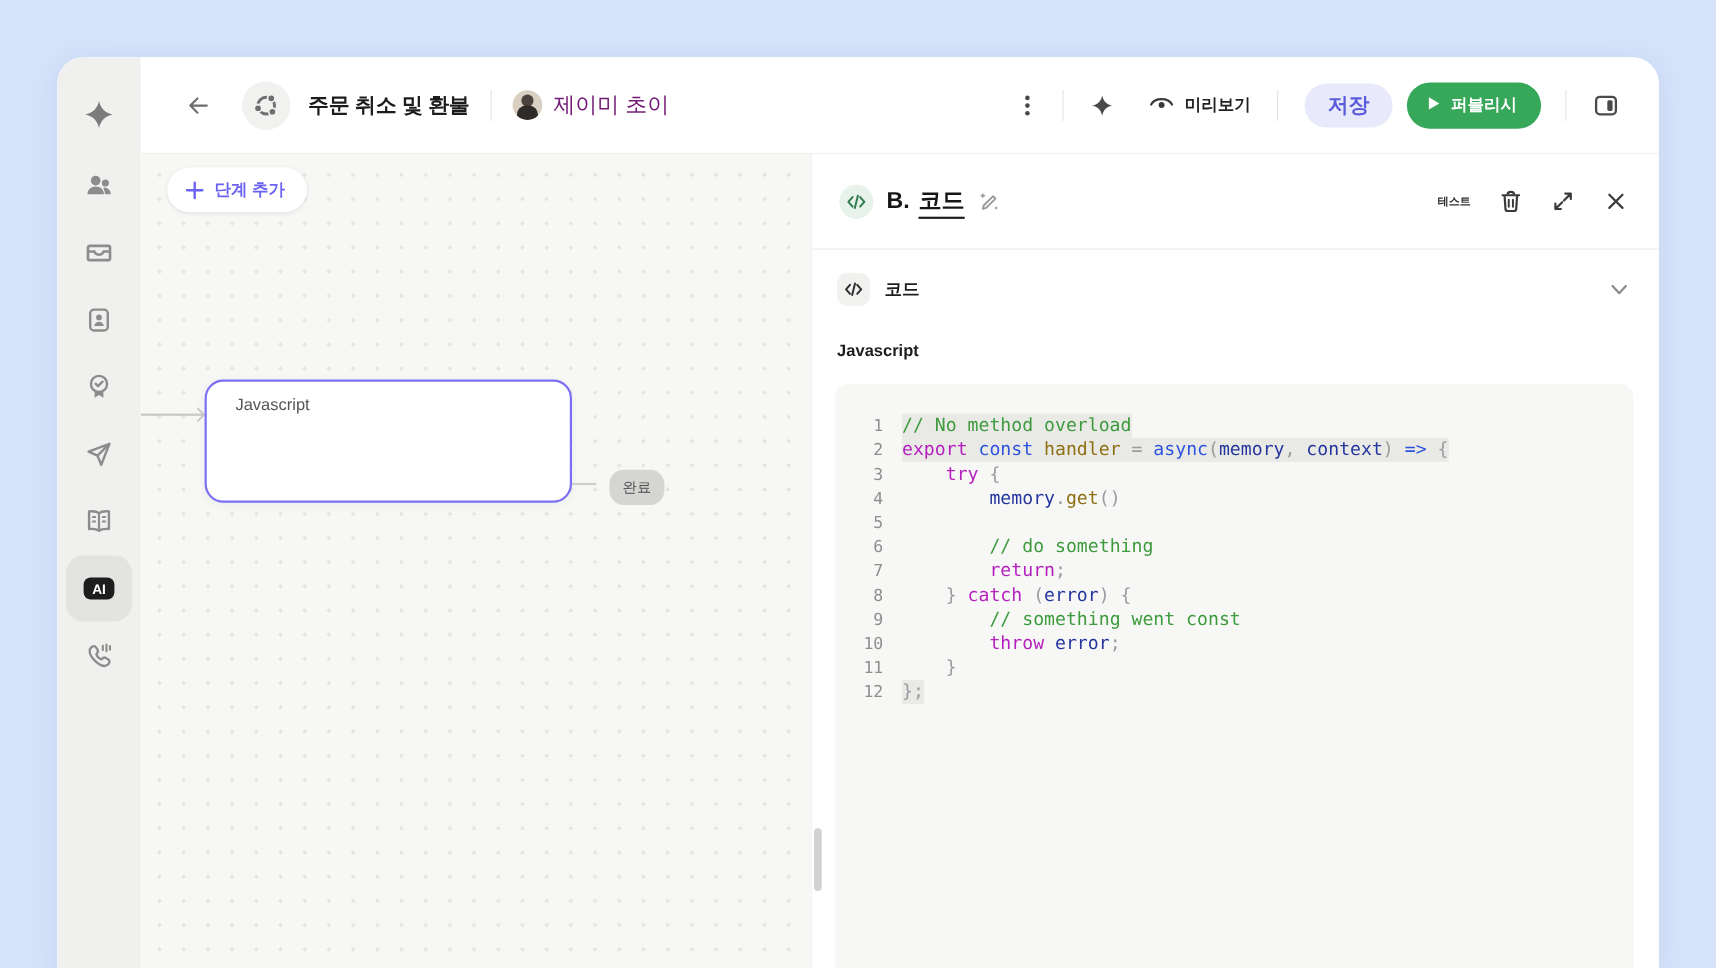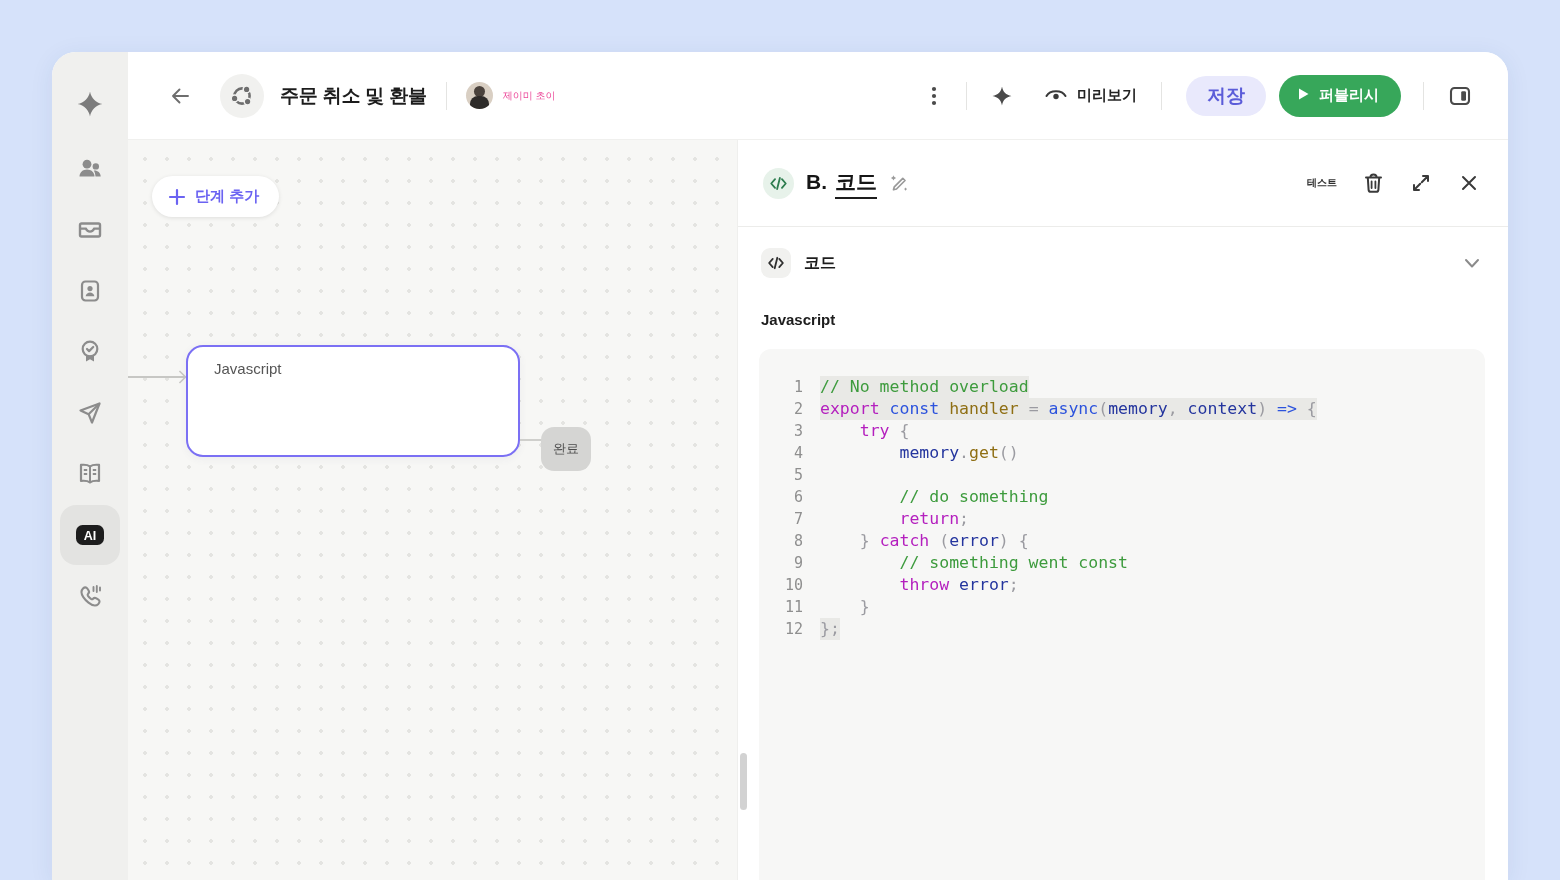--- a/index.html
+++ b/index.html
@@ -28,55 +28,55 @@
     padding:0 34px 0 38px;border-bottom:1px solid #f0f0ee;flex-shrink:0;}
   .tb-left{display:flex;align-items:center;gap:0;}
   .back-btn{width:28px;height:28px;display:flex;align-items:center;justify-content:center;cursor:pointer;}
   .wf-icon{width:44px;height:44px;border-radius:50%;background:#f1f1ef;display:flex;
     align-items:center;justify-content:center;margin-left:26px;}
   .wf-title{font-size:19px;font-weight:700;color:#1c1c1c;margin-left:16px;letter-spacing:-.2px;}
   .v-div{width:1px;height:28px;background:#e4e4e2;margin:0 19px;}
   .avatar{width:27px;height:27px;border-radius:50%;background:#d9cfc3;position:relative;overflow:hidden;flex-shrink:0;}
   .avatar::before{content:"";position:absolute;left:8px;top:4px;width:11px;height:11px;border-radius:50%;background:#4a423c;}
   .avatar::after{content:"";position:absolute;left:4px;top:14px;width:19px;height:14px;border-radius:8px 8px 0 0;background:#2e2b29;}
-  .author{font-size:10px;color:#ec4899;margin-left:10px;}
+  .author{font-size:20px;color:#701a75;margin-left:10px;}
   .tb-right{margin-left:auto;display:flex;align-items:center;}
   .kebab{width:26px;height:26px;display:flex;align-items:center;justify-content:center;cursor:pointer;}
   .tb-star{margin:0 4px;display:flex;align-items:center;cursor:pointer;}
   .preview{display:flex;align-items:center;gap:9px;margin-left:26px;cursor:pointer;}
   .preview-label{font-size:15px;font-weight:600;color:#222;}
   .btn-save{height:40px;padding:0 21px;border:none;border-radius:20px;background:#e9e9fc;
     color:#5b5cd9;font-size:19px;font-weight:600;cursor:pointer;font-family:inherit;}
   .btn-publish{height:42px;padding:0 22px 0 17px;border:none;border-radius:21px;background:#37a75a;
     color:#fff;font-size:15px;font-weight:600;display:flex;align-items:center;gap:9px;
     cursor:pointer;margin-left:13px;font-family:inherit;}
   .panel-toggle{width:28px;height:28px;display:flex;align-items:center;justify-content:center;cursor:pointer;}
 
   
   .content{flex:1;display:flex;min-height:0;}
 
   
   .canvas{width:609px;flex-shrink:0;position:relative;background:#f7f7f5;
     background-image:radial-gradient(circle,#e4e4e1 1.7px,transparent 1.9px);
     background-size:22px 22px;background-position:6px 8px;overflow:hidden;}
-  .add-step{position:absolute;left:24px;top:36px;height:41px;padding:0 20px 0 16px;
+  .add-step{position:absolute;left:24px;top:12px;height:41px;padding:0 20px 0 16px;
     background:#fff;border:none;border-radius:21px;display:flex;align-items:center;gap:9px;
     box-shadow:0 1px 4px rgba(0,0,0,.10);cursor:pointer;font-family:inherit;}
   .add-step span{font-size:15px;font-weight:600;color:#6b63f2;}
   .edge-in{position:absolute;left:0;top:236px;width:57px;height:2px;background:#c7c7c4;}
   .edge-in::after{content:"";position:absolute;right:-1px;top:-5px;width:10px;height:10px;
     border-top:2px solid #c7c7c4;border-right:2px solid #c7c7c4;transform:rotate(45deg) scale(.78);}
   .node{position:absolute;left:58px;top:205px;width:334px;height:112px;background:#fff;
     border:2px solid #7b70f4;border-radius:17px;box-shadow:0 2px 8px rgba(60,60,120,.06);cursor:pointer;}
   .node-head{display:flex;align-items:center;gap:12px;padding:18px 0 0 24px;}
   .node-icon{width:33px;height:33px;border-radius:50%;background:#e7f2ea;display:flex;align-items:center;justify-content:center;}
   .node-title{font-size:16px;font-weight:700;color:#1d1d1d;}
   .node-sub{font-size:15px;color:#555;padding:13px 0 0 26px;}
   .edge-out{position:absolute;left:392px;top:299px;width:22px;height:2px;background:#cfcfcc;}
-  .edge-pill{position:absolute;left:413px;top:287px;height:44px;padding:0 12px;border-radius:13px;
+  .edge-pill{position:absolute;left:426px;top:287px;height:32px;padding:0 12px;border-radius:13px;
     background:#d5d5d3;display:flex;align-items:center;cursor:pointer;justify-content:flex-end;}
   .edge-pill span{font-size:13px;color:#4c4c4c;font-weight:500;}
 
   
   .panel{flex:1;background:#fff;border-left:1px solid #efefed;display:flex;flex-direction:column;position:relative;min-width:0;}
   .scroll-thumb{position:absolute;left:2px;top:613px;width:7px;height:57px;border-radius:4px;background:#d2d2d2;}
   .panel-head{height:87px;display:flex;align-items:center;padding:0 27px 0 25px;
     border-bottom:1px solid #ececea;flex-shrink:0;}
   .ph-icon{width:31px;height:31px;border-radius:50%;background:#e7f2ea;display:flex;align-items:center;justify-content:center;}
   .ph-title{margin-left:12px;font-size:21px;font-weight:700;color:#161616;display:flex;align-items:baseline;gap:8px;}

